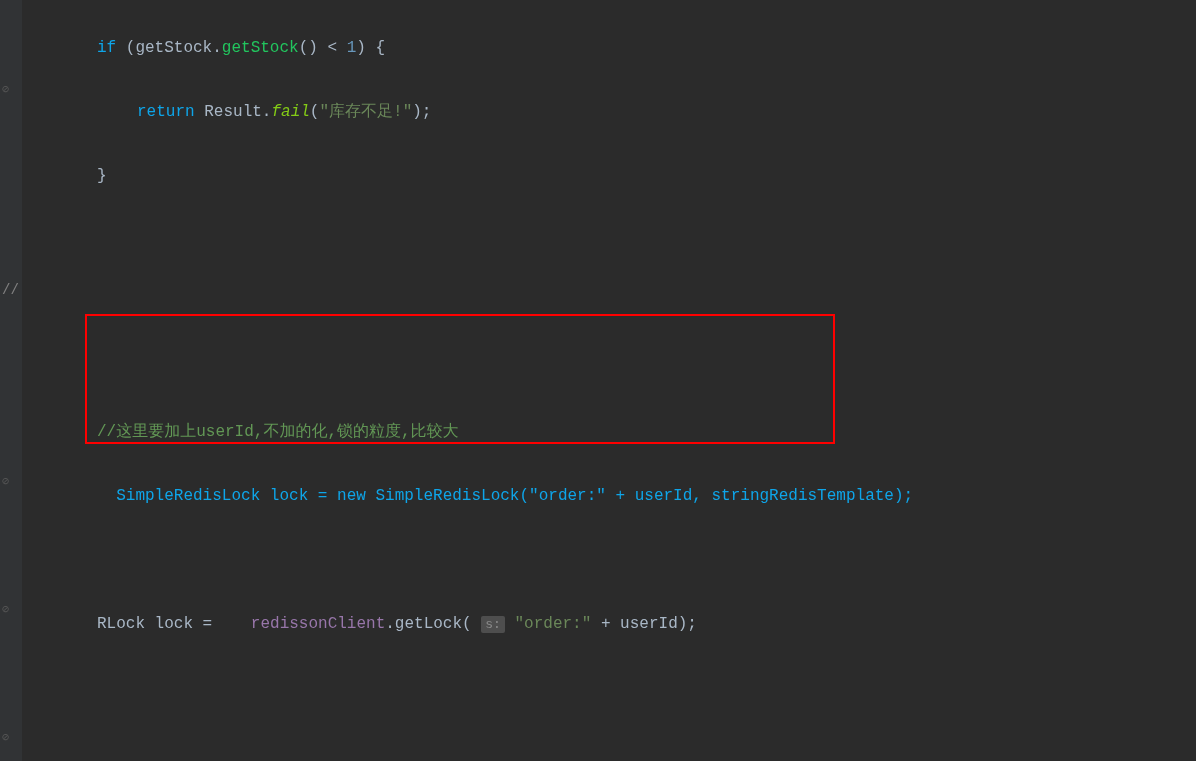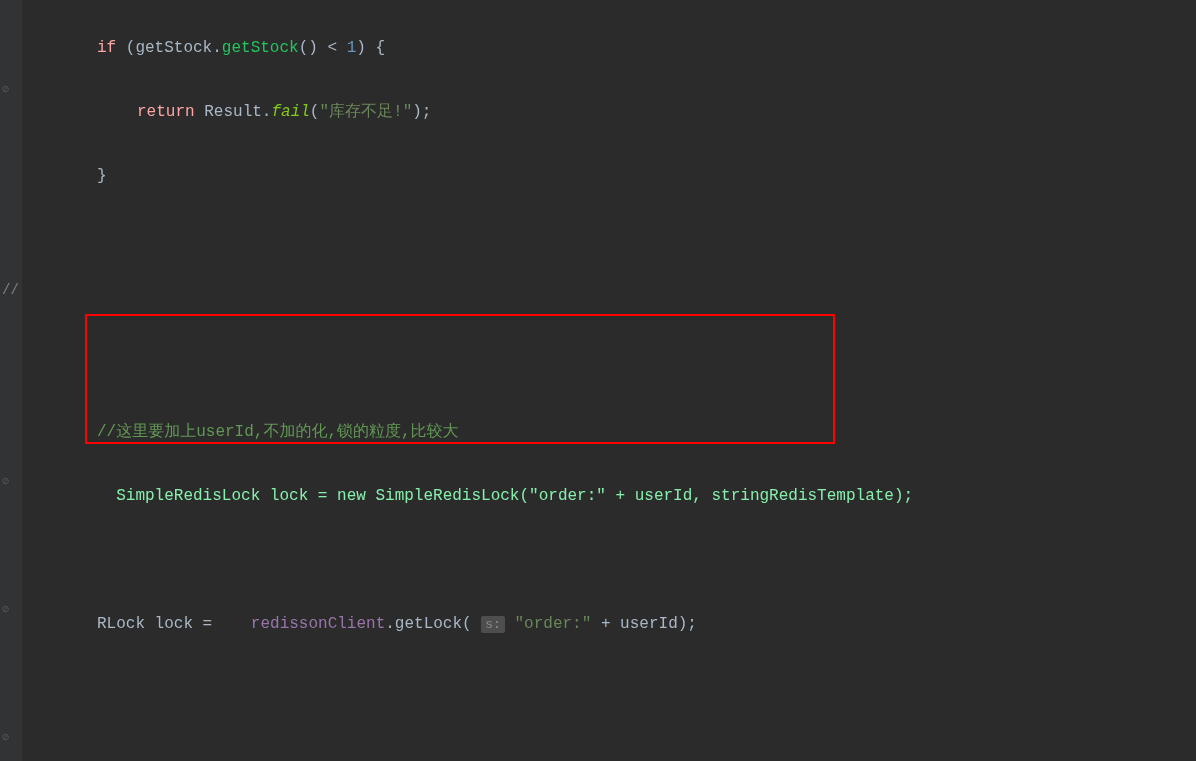--- a/index.html
+++ b/index.html
@@ -25,21 +25,21 @@
   }
   .code-area {
     position: absolute;
     left: 22px;
     top: 0;
     right: 0;
     padding-left: 0;
     white-space: pre;
   }
   .line { height: 32px; line-height: 32px; }
-  .kw { color: #fca5a5; }
+  .kw { color: #0ea5e9; }
   .method { color: #22c55e; }
   .static-method { color: #84cc16; font-style: italic; }
   .str { color: #6a8759; }
   .num { color: #6897bb; }
   .comment { color: #808080; }
   .comment-cn { color: #629755; }
   .field { color: #9876aa; margin-left: 29px; }
   .ident { color: #a9b7c6; }
   .paren { color: #a9b7c6; }
   .op { color: #a9b7c6; }
@@ -70,21 +70,21 @@
     position: absolute;
     border: 2px solid #ff0000;
     left: 85px;
     top: 314px;
     width: 750px;
     height: 130px;
     pointer-events: none;
   }
   .indent1 { padding-left: 75px; }
   .indent2 { padding-left: 115px; }
-  .commented-out { color: #86efac; text-align: right; }
+  .commented-out { color: #0ea5e9; text-align: right; }
 </style>
 </head>
 <body>
 
 <div class="gutter">
   <span class="gutter-icon" style="top:78px;">⊘</span>
   <span class="gutter-comment" style="top:276px;">//</span>
   <span class="gutter-icon" style="top:470px;">⊘</span>
   <span class="gutter-icon" style="top:598px;">⊘</span>
   <span class="gutter-icon" style="top:726px;">⊘</span>

